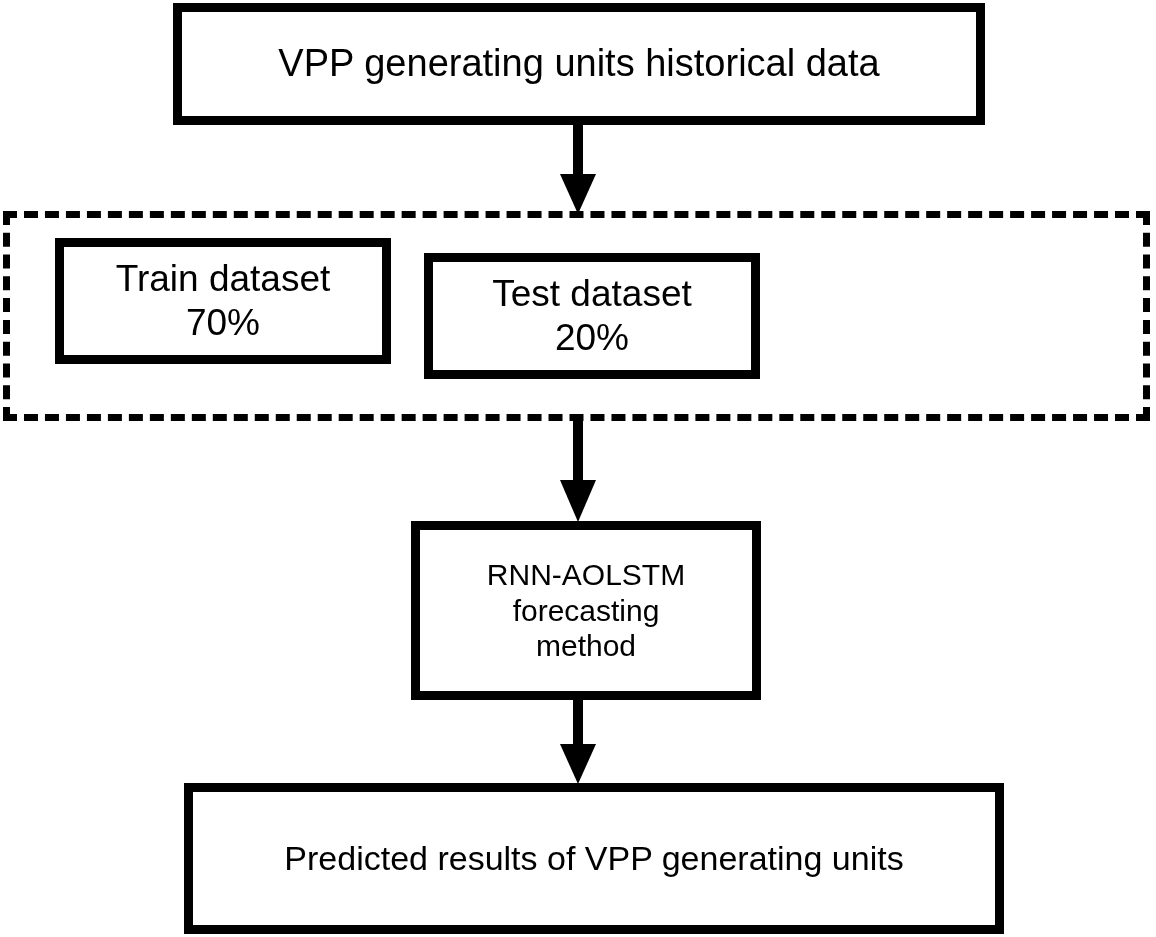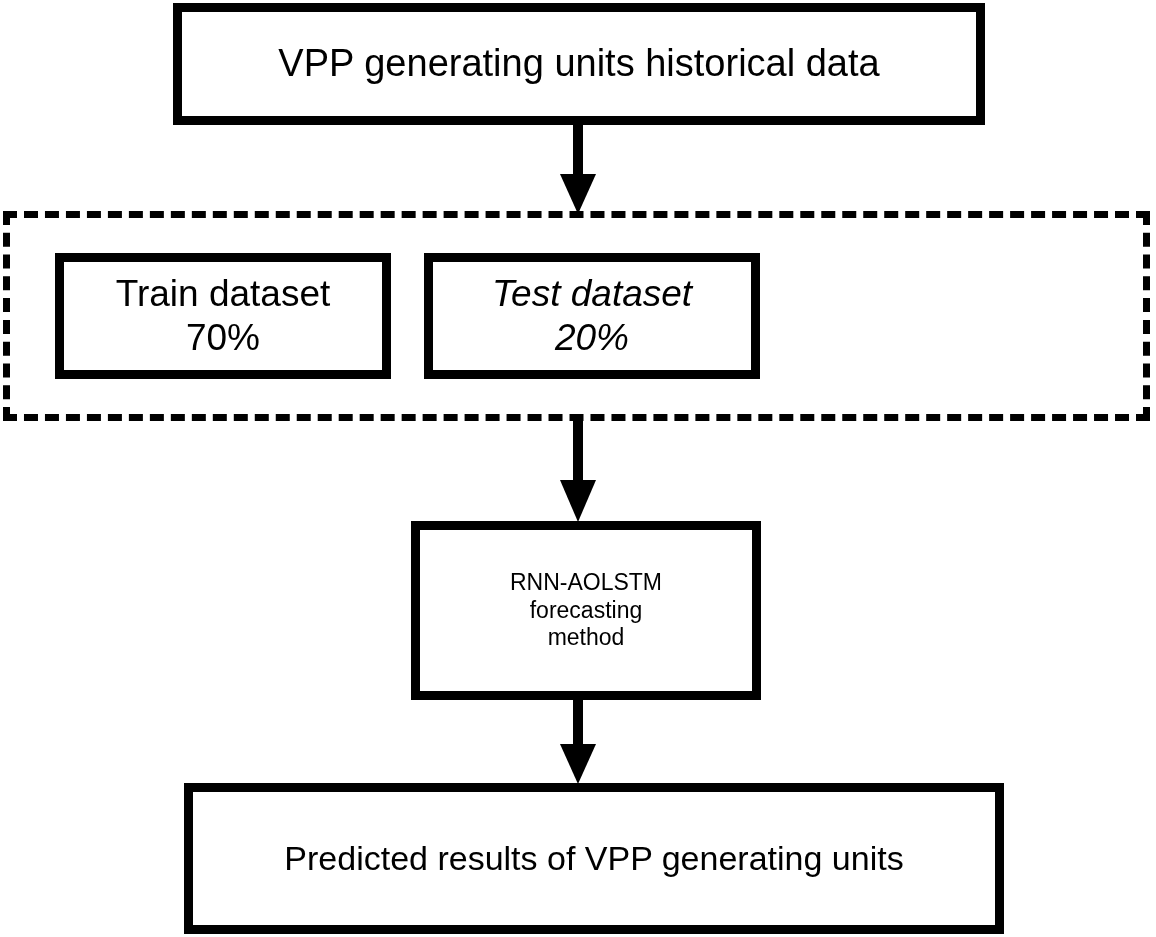--- a/index.html
+++ b/index.html
@@ -43,46 +43,45 @@
     left: 3px;
     top: 211px;
     width: 1147px;
     height: 210px;
     box-sizing: border-box;
     border: 7px dashed #000000;
     background: transparent;
   }
   #node-train {
     left: 55px;
-    top: 253px;
+    top: 238px;
     width: 336px;
     height: 126px;
     font-size: 37px;
   }
   #node-test {
     left: 424px;
     top: 253px;
     width: 336px;
     height: 126px;
     font-size: 37px;
-    font-style: italic;
   }
   #node-validation {
     left: 793px;
     top: 253px;
     width: 336px;
     height: 126px;
     font-size: 37px;
   }
   #node-method {
     left: 411px;
     top: 521px;
     width: 350px;
     height: 179px;
-    font-size: 23px;
+    font-size: 30px;
   }
   #node-result {
     left: 184px;
     top: 783px;
     width: 820px;
     height: 151px;
     font-size: 34px;
   }
   .arrow {
     position: absolute;

